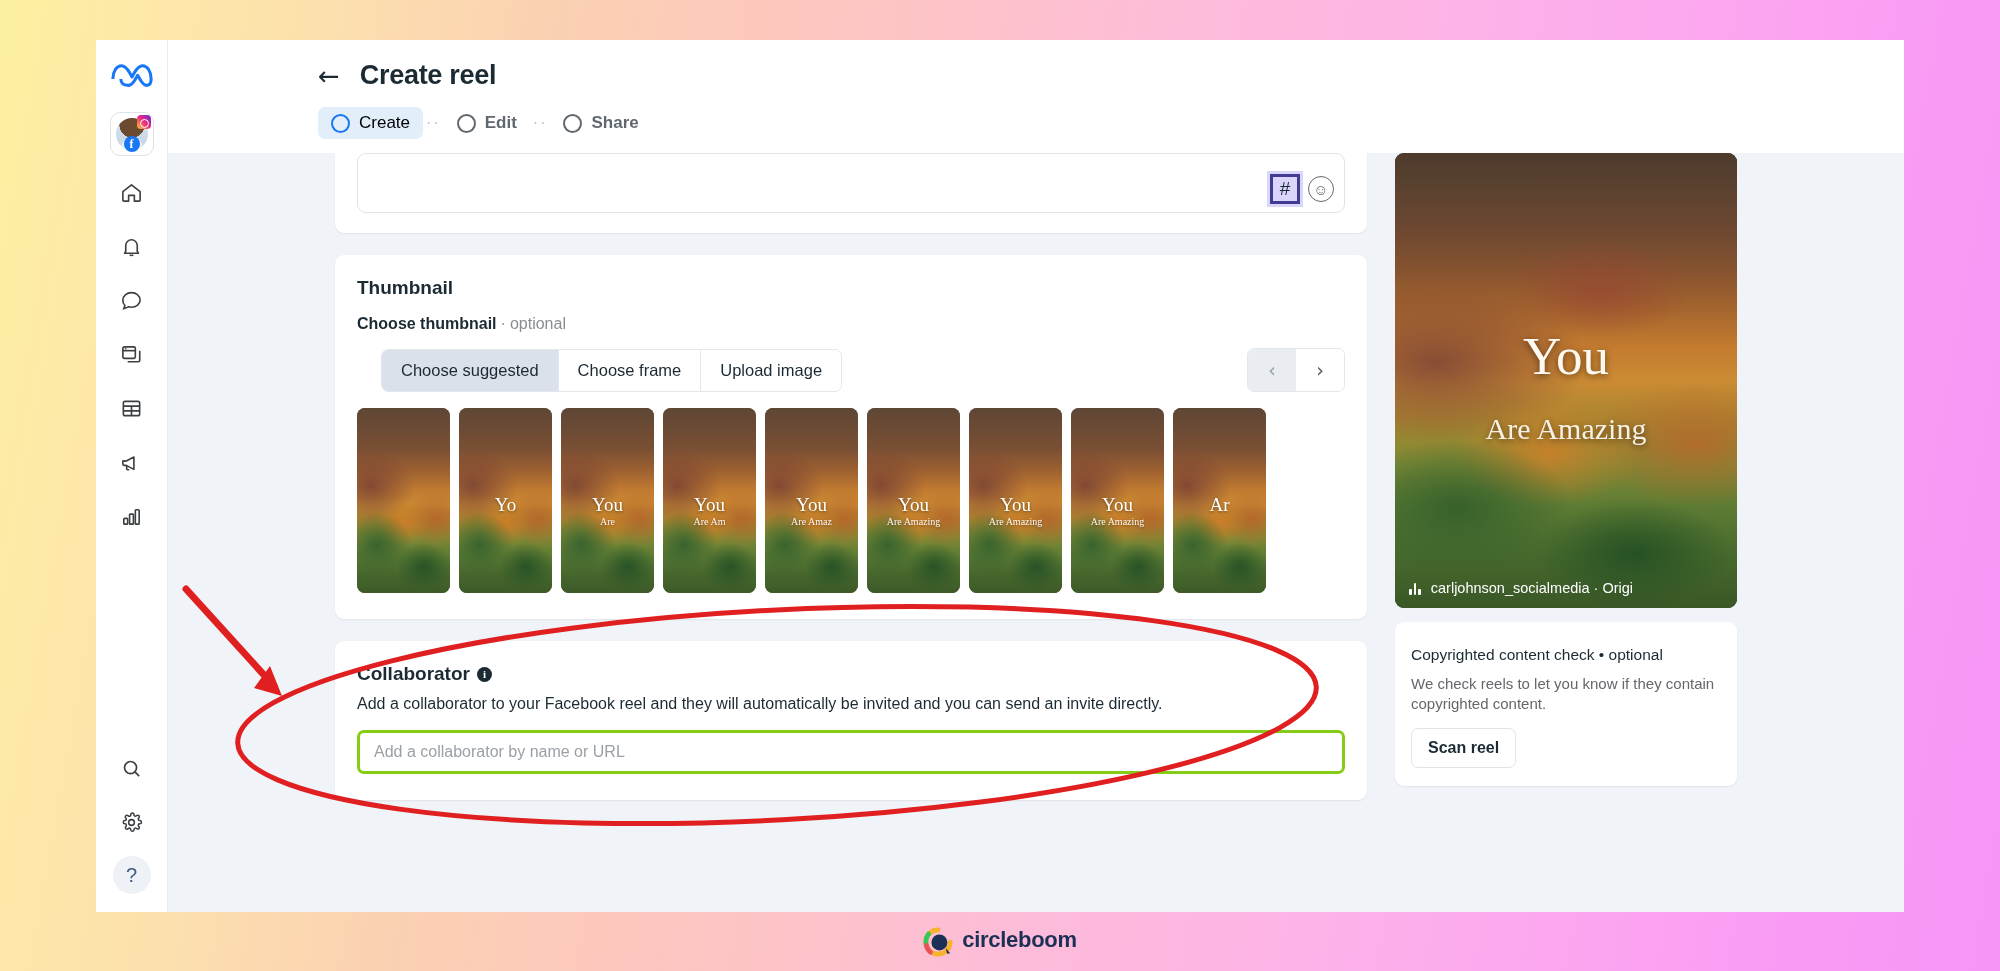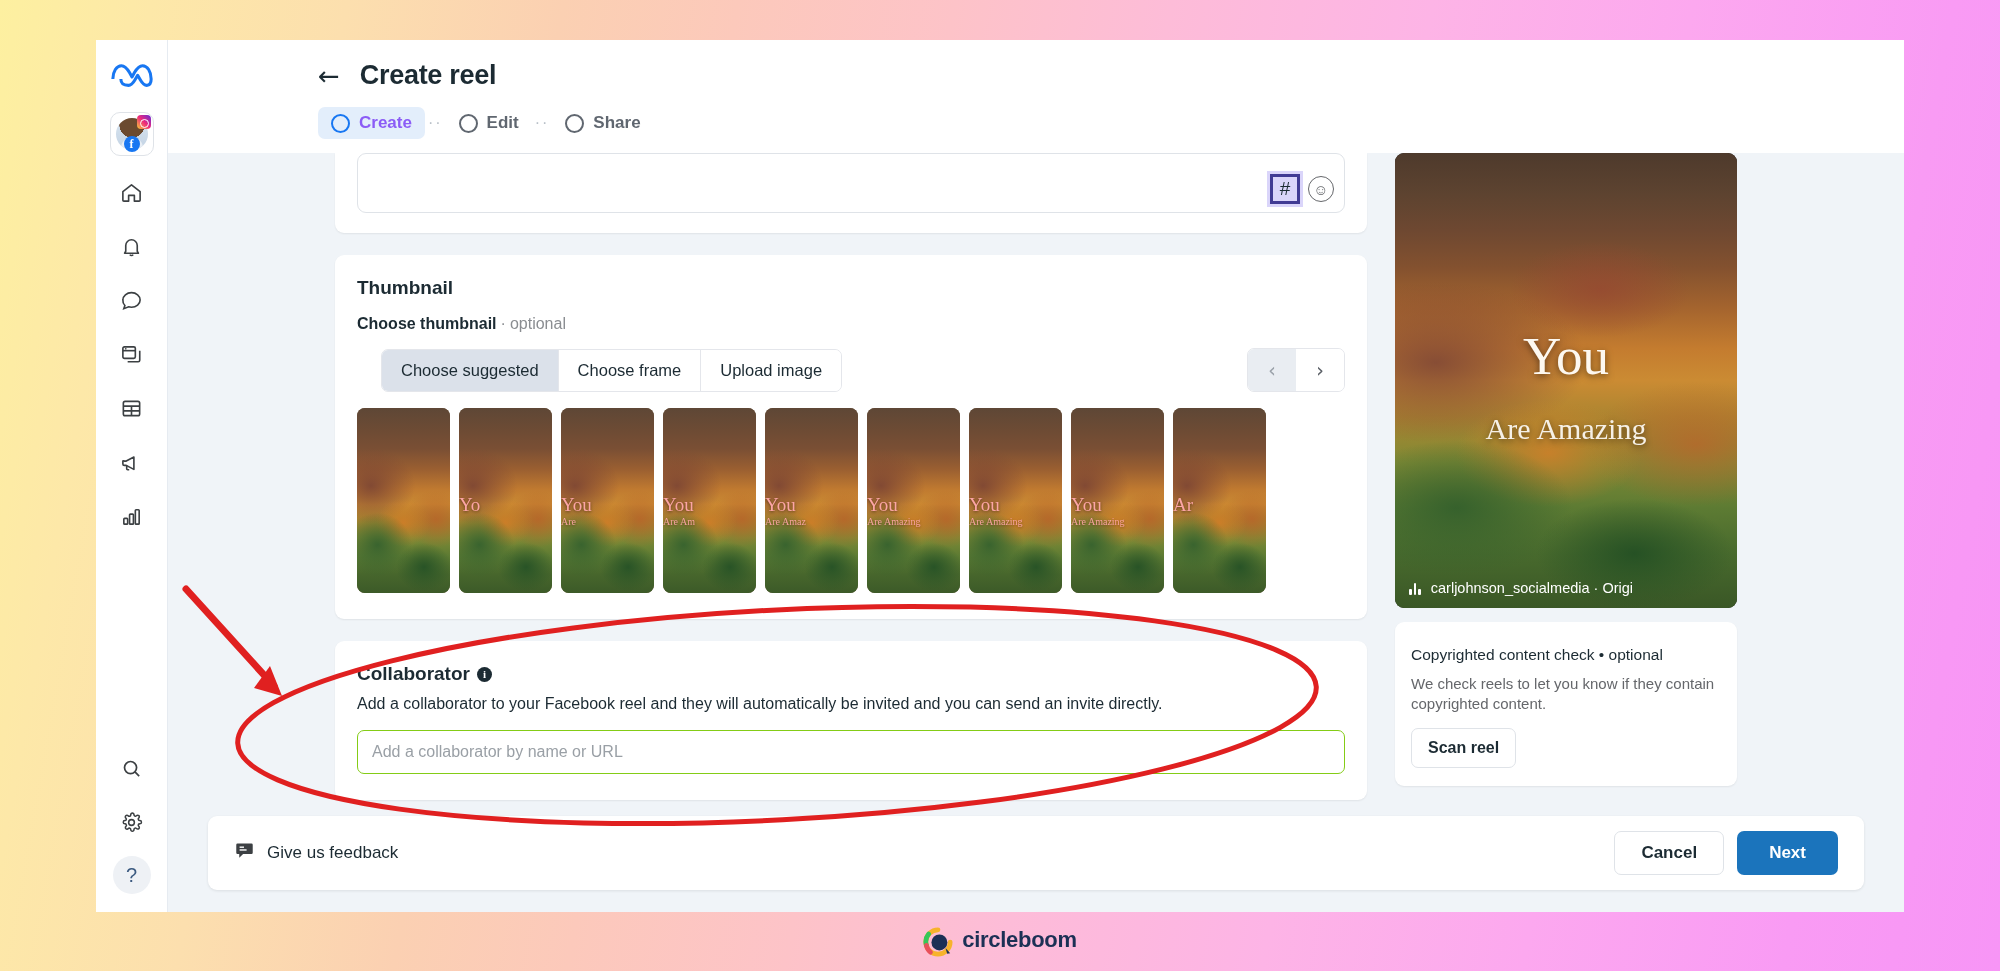--- a/index.html
+++ b/index.html
@@ -103,21 +103,21 @@
     display: flex; align-items: center; gap: 9px;
     padding: 6px 13px; border-radius: 7px; cursor: pointer;
   }
   .step.active { background: #e3eefb; }
   .step-circle {
     width: 19px; height: 19px; border-radius: 50%;
     border: 2.4px solid #606770; box-sizing: border-box;
   }
   .step.active .step-circle { border-color: #1877f2; }
   .step-label { font-size: 17px; color: #606770; font-weight: 600; }
-  .step.active .step-label { color: #8b5cf6; font-weight: bold; }
+  .step.active .step-label { color: #000000; font-weight: normal; }
   .step-sep { color: #b9c0c8; font-size: 16px; letter-spacing: 2px; padding: 0 3px; }
 
   
   #body-area {
     flex: 1; background: #f0f4f8; position: relative;
     display: flex; justify-content: center; overflow: hidden;
     padding-top: 0;
   }
   #scroll-wrap { width: 100%; display: flex; gap: 28px; padding: 0 40px; justify-content: center; }
   #left-pane { width: 1032px; flex: 0 0 1032px; padding-top: 0; }
@@ -191,40 +191,40 @@
       radial-gradient(ellipse 45% 20% at 50% 62%, rgba(214,124,38,.8) 0%, transparent 65%),
       radial-gradient(ellipse 55% 25% at 85% 60%, rgba(186,96,40,.75) 0%, transparent 62%),
       radial-gradient(ellipse 70% 30% at 15% 42%, rgba(120,66,52,.85) 0%, transparent 68%),
       linear-gradient(180deg,
         #5e4736 0%, #6d4b34 12%, #7a4f34 22%,
         #9a5f31 33%, #c07a30 44%, #c98a33 52%,
         #a8832f 60%, #7f8a35 70%, #5d7b33 80%, #47662c 90%, #3c5a28 100%);
   }
   .thumb .ttext {
     position: absolute; left: 0; right: 0; top: 47%;
-    text-align: left; color: #fca5a5;
+    text-align: center; color: #ffffff;
     font-family: "Liberation Serif", serif;
     text-shadow: 0 1px 3px rgba(0,0,0,.45);
     overflow: hidden; white-space: nowrap;
   }
   .thumb .t1 { font-size: 19px; line-height: 1; }
   .thumb .t2 { font-size: 10px; line-height: 1.6; opacity: .95; }
 
   
   #collab-card { margin-top: 22px; padding: 22px 22px 26px 22px; }
   .collab-title-row { display: flex; align-items: center; gap: 7px; }
   .collab-title { font-size: 19px; font-weight: bold; color: #1c2b33; }
   .info-icon {
     width: 15px; height: 15px; border-radius: 50%; background: #1c2b33; color: #fff;
     font-size: 11px; font-weight: bold; display:flex; align-items:center; justify-content:center;
     font-family: "Liberation Serif", serif;
   }
   .collab-desc { margin-top: 10px; font-size: 16px; color: #1c2b33; }
   .collab-input {
-    margin-top: 17px; width: 100%; height: 44px; border: 1px solid #84cc16;
+    margin-top: 17px; width: 100%; height: 44px; border: 3px solid #84cc16;
     border-radius: 7px; padding: 0 14px; font-size: 16px; color: #1d4ed8;
     font-family: "Liberation Sans", sans-serif; background: #fff;
   }
   .collab-input::placeholder { color: #9aa0a6; }
 
   
   #preview-card {
     width: 342px; height: 455px; border-radius: 9px; overflow: hidden;
     position: relative; background: #1a1a1a;
   }
@@ -568,36 +568,20 @@
           <div id="copyright-card">
             <div class="cc-title">Copyrighted content check • optional</div>
             <div class="cc-desc">We check reels to let you know if they contain copyrighted content.</div>
             <div class="scan-btn">Scan reel</div>
           </div>
         </div>
 
       </div>
 
       <div id="footer-bar"></div>
-      <div id="footer-inner">
-        <div class="feedback">
-          <span>
-            <svg viewBox="0 0 24 24" fill="#3c4043">
-                <path d="M4 4h16a1.4 1.4 0 0 1 1.4 1.4v9.2A1.4 1.4 0 0 1 20 16h-9.6L6 20.2V16H4a1.4 1.4 0 0 1-1.4-1.4V5.4A1.4 1.4 0 0 1 4 4z"></path>
-                <rect x="6.4" y="7.4" width="5" height="1.6" fill="#fff"></rect>
-                <rect x="6.4" y="10.6" width="8" height="1.6" fill="#fff"></rect>
-              </svg>
-          </span>
-          <span>Give us feedback</span>
-        </div>
-        <div class="foot-right">
-          <button class="btn-cancel">Cancel</button>
-          <button class="btn-next">Next</button>
-        </div>
-      </div>
     </div>
 
   </div>
 </div>
 
 <svg id="annot" viewBox="0 0 2000 971">
   <ellipse cx="777" cy="715" rx="540" ry="105" fill="none" stroke="#e02020" stroke-width="5" transform="rotate(-3 777 715)"></ellipse>
   <g>
     <line x1="186" y1="589" x2="274" y2="686" stroke="#e02020" stroke-width="7" stroke-linecap="round"></line>
     <polygon points="282,696 254,688 270,666" fill="#e02020"></polygon>

